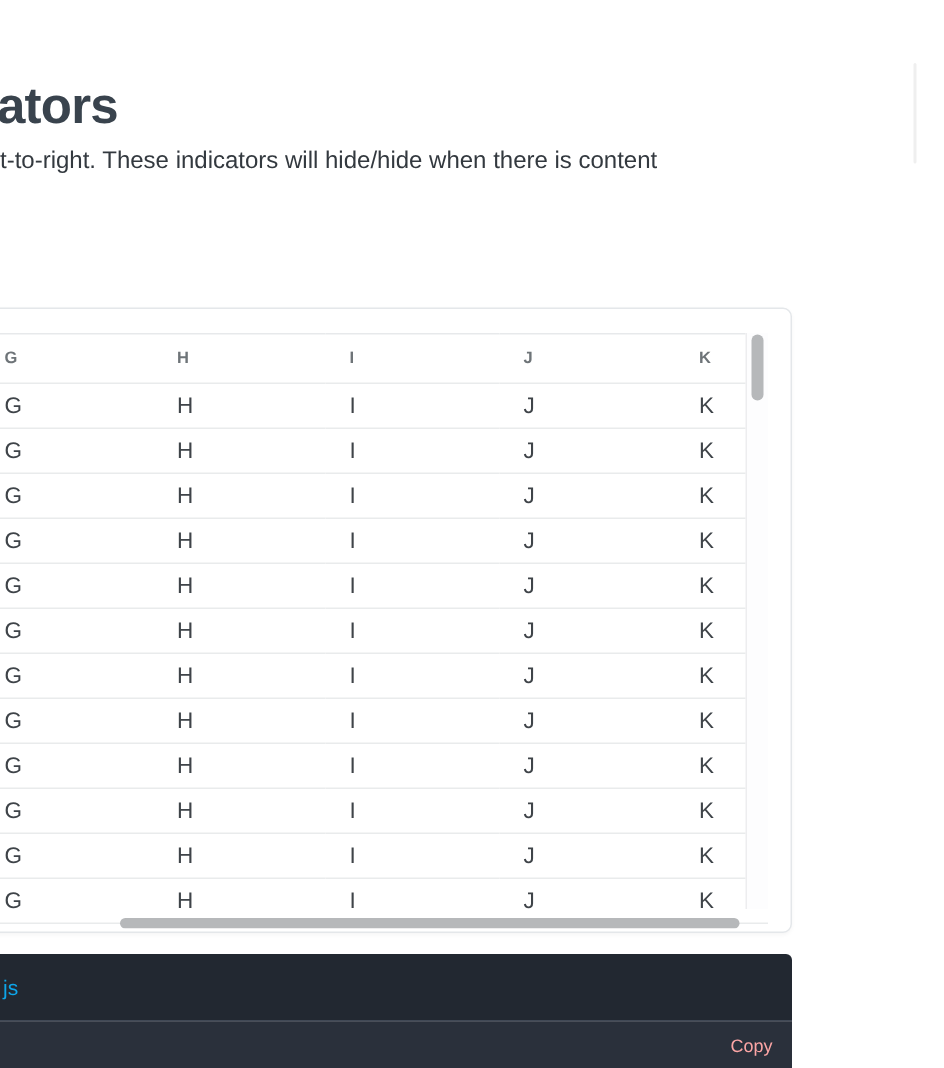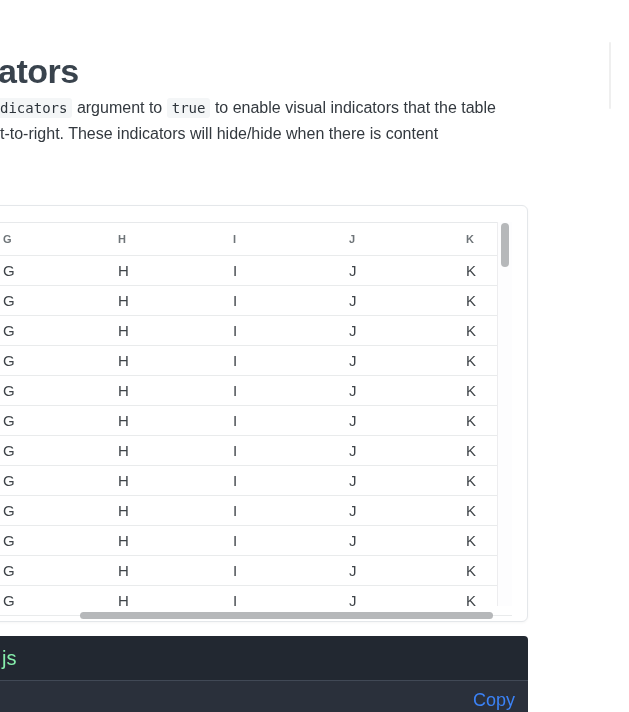--- a/index.html
+++ b/index.html
@@ -165,38 +165,38 @@
     height: 45px;
     flex: 0 0 45px;
     background: var(--code-header-bg, #222831);
     border-bottom: 1px solid var(--code-divider, #414956);
     display: flex;
     align-items: center;
     padding-left: 22px;
     box-sizing: border-box;
   }
   .code-lang {
-    font-size: 20px;
-    color: #86efac;
+    font-size: 14px;
+    color: #0ea5e9;
   }
   .code-panel-body {
     flex: 1;
     background: var(--code-body-bg, #2a303b);
     position: relative;
   }
   .copy-button {
     position: absolute;
     right: 13px;
     top: 9px;
     background: none;
     border: none;
     padding: 0;
     font-family: "Liberation Sans", sans-serif;
-    font-size: 18px;
-    color: #3b82f6;
+    font-size: 12px;
+    color: #fca5a5;
     cursor: pointer;
   }
 
   
   .page-scrollbar {
     position: absolute;
     left: 609px;
     top: 42px;
     width: 2px;
     height: 67px;
@@ -205,21 +205,20 @@
   }
 </style>
 </head>
 <body>
 
 <div class="canvas">
 
   <h2 class="doc-heading">ators</h2>
 
   <div class="doc-paragraph">
-    <div class="pline"><span class="code-chip cut-left">dicators</span><span> argument to </span><span class="code-chip">true</span><span> to enable visual indicators that the table</span></div>
     <div class="pline">t-to-right. These indicators will hide/hide when there is content</div>
   </div>
 
   <div class="preview-card">
     <div class="table-scroll-area">
       <table class="preview-table">
         <thead>
             <tr>
               <th>G</th>
               <th>H</th>

